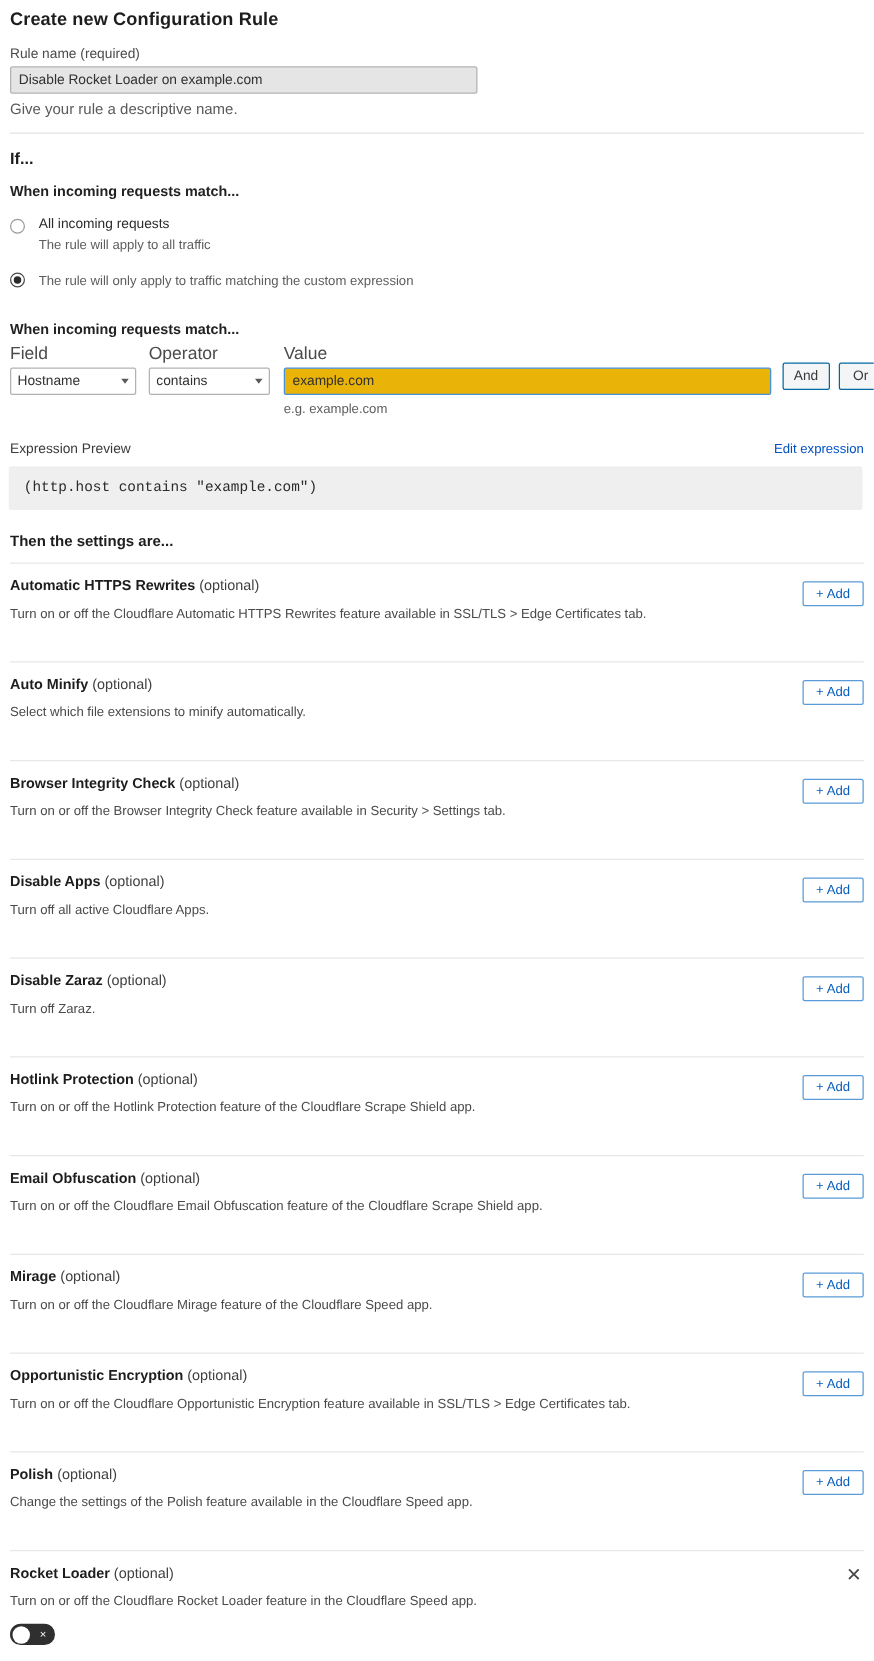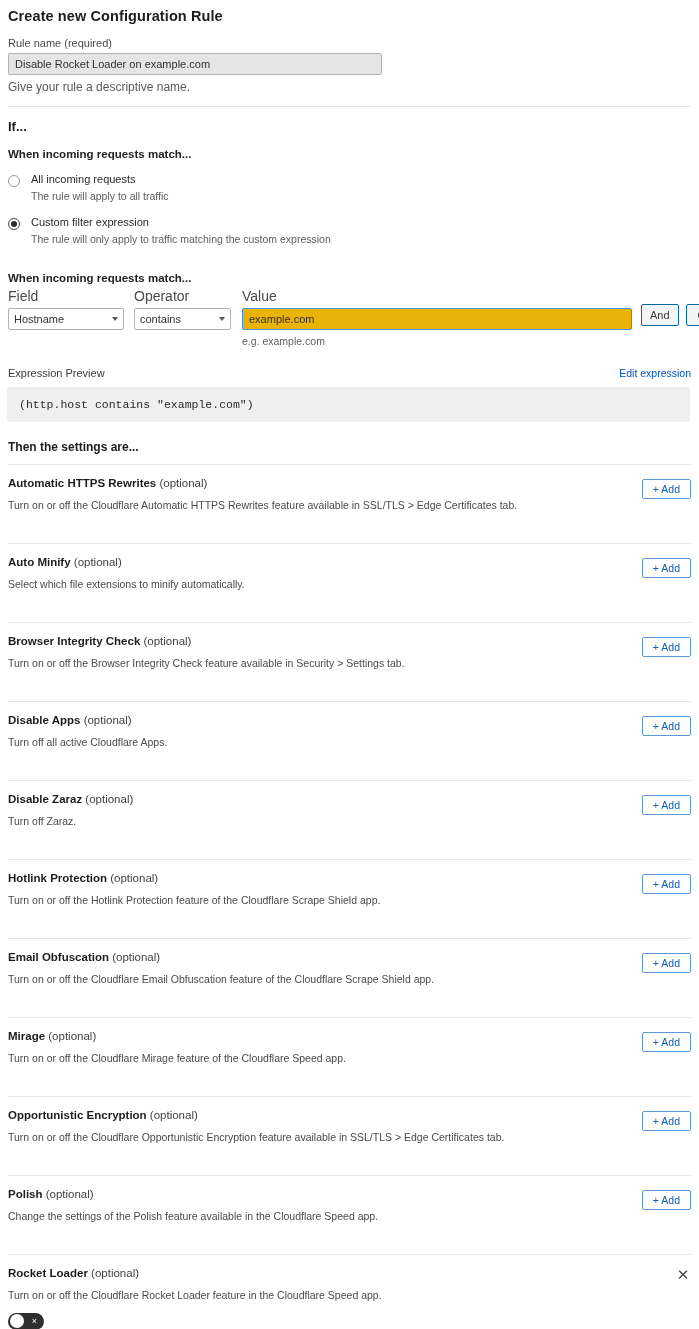--- a/index.html
+++ b/index.html
@@ -121,21 +121,21 @@
     appearance: none;
     height: 22px;
     border: 1px solid #b0b3b5;
     border-radius: 2px;
     background: #fff;
     font-size: 11px;
     font-family: "Liberation Sans", sans-serif;
     color: #313131;
     padding: 1px 18px 1px 5px;
   }
-  select.field-select { width: 116px; }
+  select.field-select { width: 101px; }
   select.operator-select { width: 97px; }
   .select-arrow {
     position: absolute;
     right: 6px;
     top: 9px;
     width: 0; height: 0;
     border-left: 3.5px solid transparent;
     border-right: 3.5px solid transparent;
     border-top: 4px solid #5a5a5a;
     pointer-events: none;
@@ -298,21 +298,20 @@
     <span class="radio"></span>
     <span class="radio-texts">
       <span class="radio-title" style="display:block;">All incoming requests</span>
       <span class="radio-desc" style="display:block;">The rule will apply to all traffic</span>
     </span>
   </div>
 
   <div class="radio-row">
     <span class="radio checked"></span>
     <span class="radio-texts">
-      <span class="radio-title" style="display:block;">Custom filter expression</span>
       <span class="radio-desc" style="display:block;">The rule will only apply to traffic matching the custom expression</span>
     </span>
   </div>
 
   <div class="sub-heading" style="margin-top:26px;">When incoming requests match...</div>
 
   <div class="filter-grid">
     <div style="margin-right:10px;">
       <div class="col-label">Field</div>
       <div class="select-wrap">

